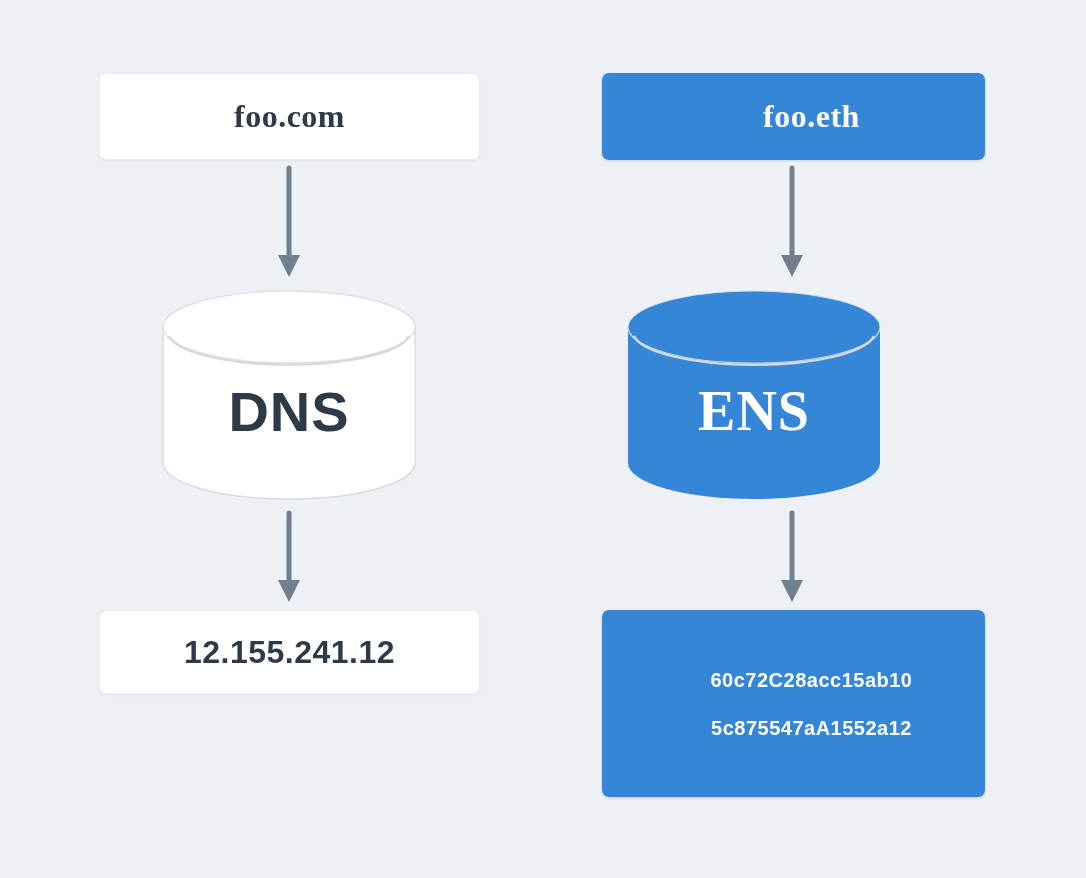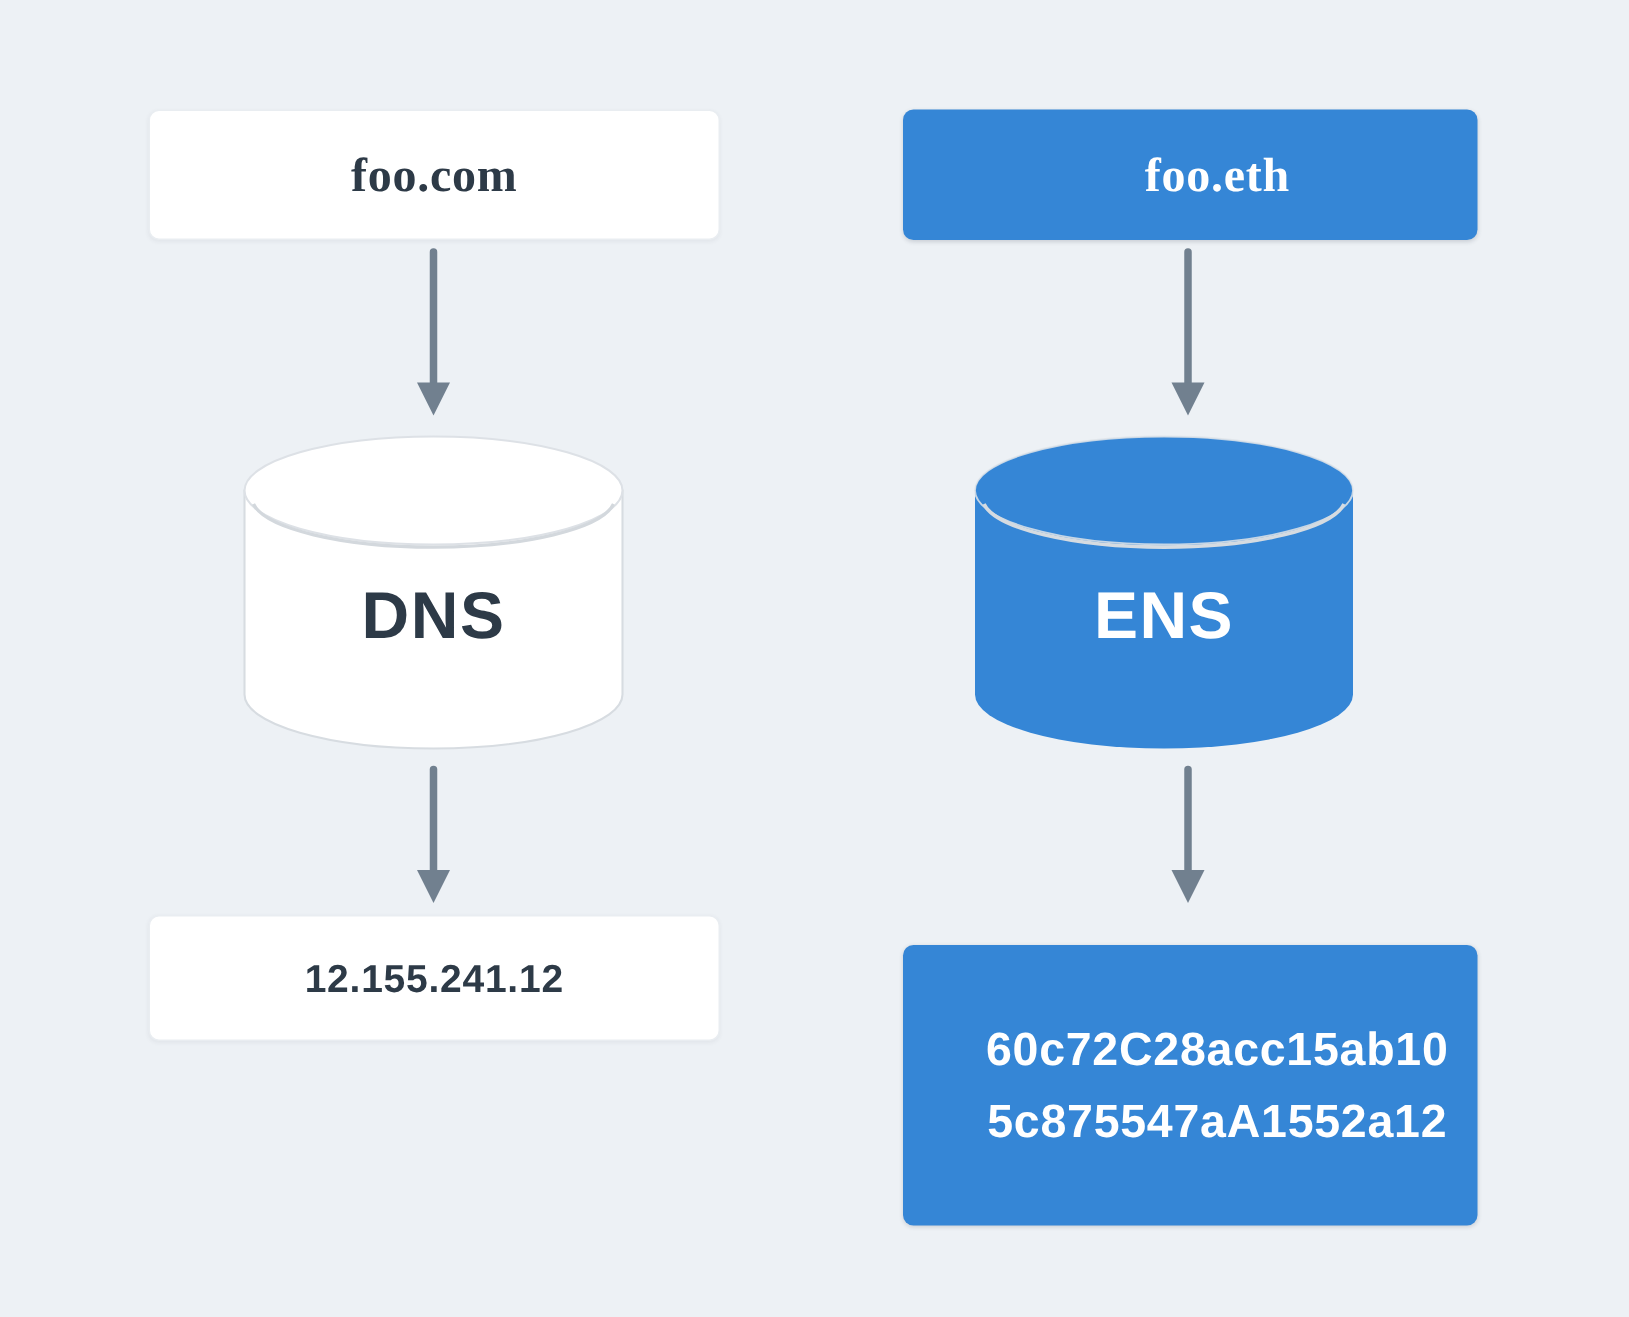--- a/index.html
+++ b/index.html
@@ -32,35 +32,34 @@
     color:var(--dark-text);
     box-shadow:0 1px 3px rgba(45,58,71,0.06);
   }
   .node-box.blue{
     background:var(--blue);
     color:#ffffff;
     box-shadow:0 1px 3px rgba(45,58,71,0.18);
     padding-left:36px;
   }
   .title-box{font-size:32px;font-family:Liberation Serif, serif;}
-  .result-box{font-size:26px;align-items:center;}
+  .result-box{font-size:32px;align-items:center;}
   .address-box{
     flex-direction:column;
-    font-size:31px;
+    font-size:20px;
     line-height:48px;
     text-align:center;
-    margin-top:20px;
   }
   .cylinder{width:256px;height:212px;}
   .cylinder svg{display:block;width:100%;height:100%;overflow:visible;}
   .cyl-label{
     position:absolute;left:0;top:0;width:100%;height:100%;
     display:flex;align-items:center;justify-content:center;
     padding-top:32px;
-    font-size:44px;font-weight:600;letter-spacing:1px;
+    font-size:56px;font-weight:600;letter-spacing:1px;
   }
   .cyl-label.dark{color:var(--dark-text);}
   .cyl-label.light{color:#ffffff;}
   .arrow-svg line{stroke:var(--arrow);stroke-width:5;stroke-linecap:round;}
   .arrow-svg polygon{fill:var(--arrow);}
   
   .cyl-white .cyl-body{fill:#ffffff;stroke:var(--cyl-line);stroke-width:1.4;}
   .cyl-white .cyl-top{fill:#ffffff;stroke:#dde1e6;stroke-width:1.4;}
   .cyl-white .cyl-arc{fill:none;stroke:#d3d8dd;stroke-width:2.2;}
   
@@ -100,21 +99,21 @@
 
 <div class="abs node-box blue title-box" style="left:602px;top:73px;width:383px;height:87px;">
   <span>foo.eth</span>
 </div>
 
 <svg class="abs arrow-svg" style="left:779px;top:162px;" width="26" height="120" viewBox="0 0 26 120">
   <line x1="13" y1="6" x2="13" y2="95"></line>
   <polygon points="2,93 24,93 13,115"></polygon>
 </svg>
 
-<div class="abs cylinder cyl-blue" style="left:648px;top:289px;">
+<div class="abs cylinder cyl-blue" style="left:626px;top:289px;font-family:Liberation Serif, serif;">
   <svg viewBox="0 0 256 212">
     <path class="cyl-body" d="M2,38 V174 A126,36 0 0 0 254,174 V38 Z"></path>
     <ellipse class="cyl-top" cx="128" cy="38" rx="126" ry="36"></ellipse>
     <path class="cyl-arc" d="M8,47 A121,33 0 0 0 248,47"></path>
   </svg>
   <div class="cyl-label light">ENS</div>
 </div>
 
 <svg class="abs arrow-svg" style="left:779px;top:510px;" width="26" height="96" viewBox="0 0 26 96">
   <line x1="13" y1="3" x2="13" y2="72"></line>

